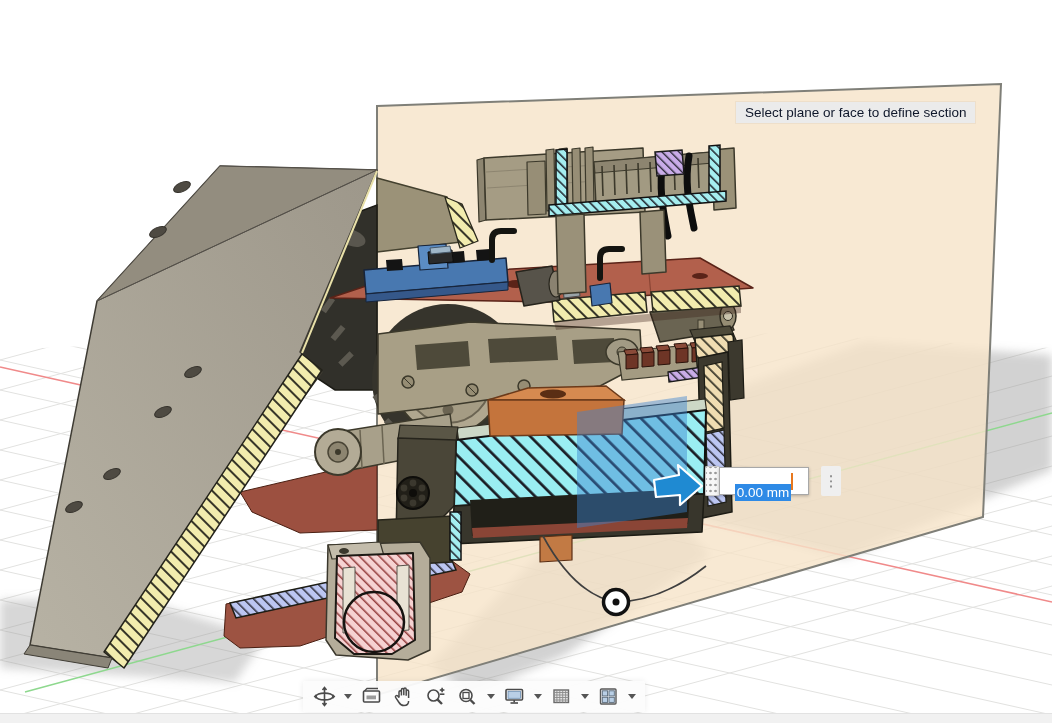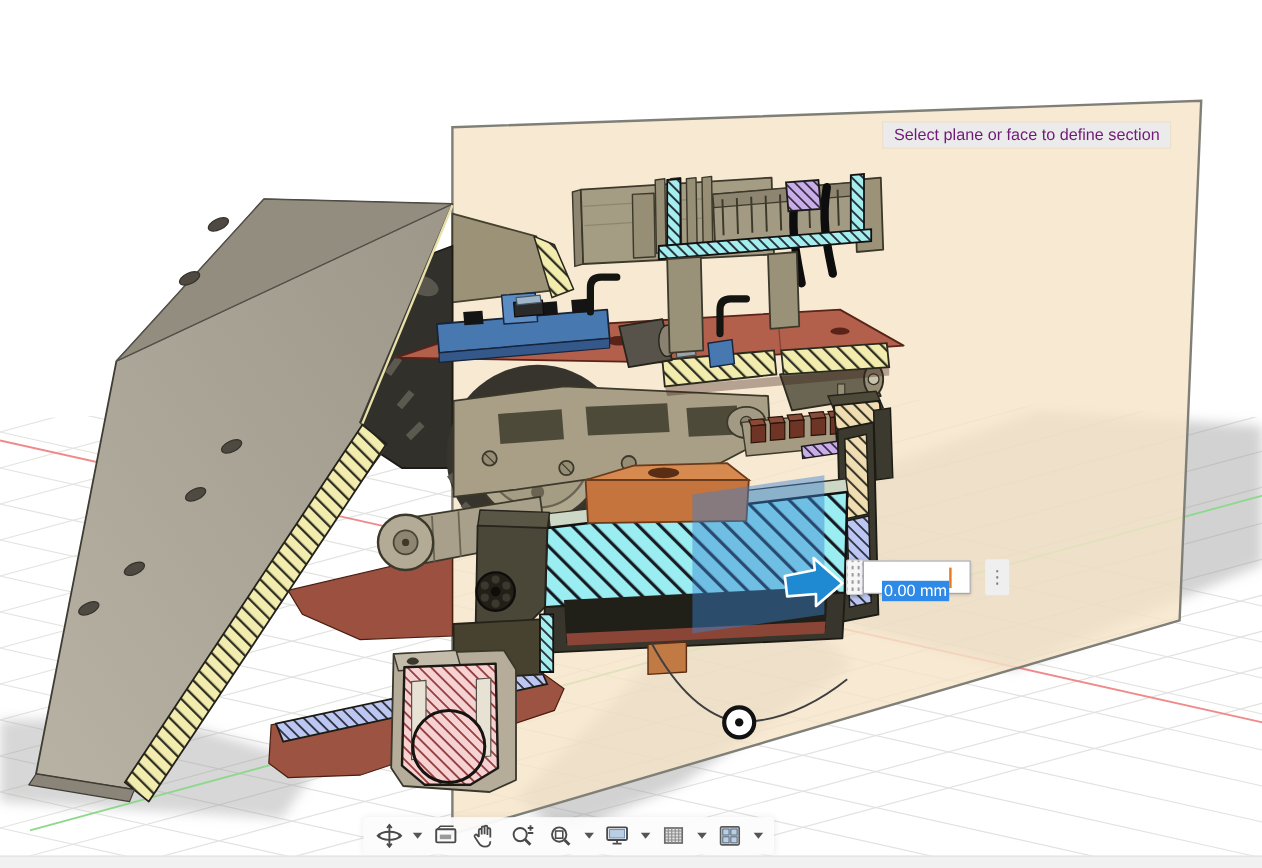--- a/index.html
+++ b/index.html
@@ -1,20 +1,20 @@
 <!DOCTYPE html>
 <html><head>
 <meta charset="utf-8">
 <style>
   html,body{margin:0;padding:0;}
   body{width:1052px;height:723px;overflow:hidden;position:relative;background:#ffffff;
        font-family:"Liberation Sans", sans-serif;}
   #scene{position:absolute;left:0;top:0;width:1052px;height:723px;}
   .overlay{position:absolute;}
-  #tooltip{left:736px;top:102px;background:#ebebeb;color:#701a75;font-size:13.5px;
+  #tooltip{left:736px;top:102px;background:#ebebeb;color:#0f172a;font-size:13.5px;
            padding:3px 9px;white-space:nowrap;box-shadow:0 0 0 1px rgba(0,0,0,0.04);}
   #offset-widget{left:705px;top:466px;display:flex;align-items:center;}
   #grip{width:13px;height:28px;background:#f6f6f6;border:1px solid #c9c9c9;border-right:none;
         border-radius:2px 0 0 2px;box-shadow:0 1px 3px rgba(0,0,0,.3);
         background-image:radial-gradient(#9a9a9a 1px, transparent 1.3px);
         background-size:5px 6px;background-position:2px 3px;}
   #offset-input{width:88px;height:26px;background:#ffffff;border:1px solid #a8a8a8;
         box-shadow:0 1px 3px rgba(0,0,0,.25);display:flex;align-items:center;justify-content:center;}
   #offset-value{background:#2e8ae6;color:#ffffff;font-size:13.5px;padding:1px 2px;margin-top:23px;}
   #caret{width:2px;height:17px;background:#e8781e;}

